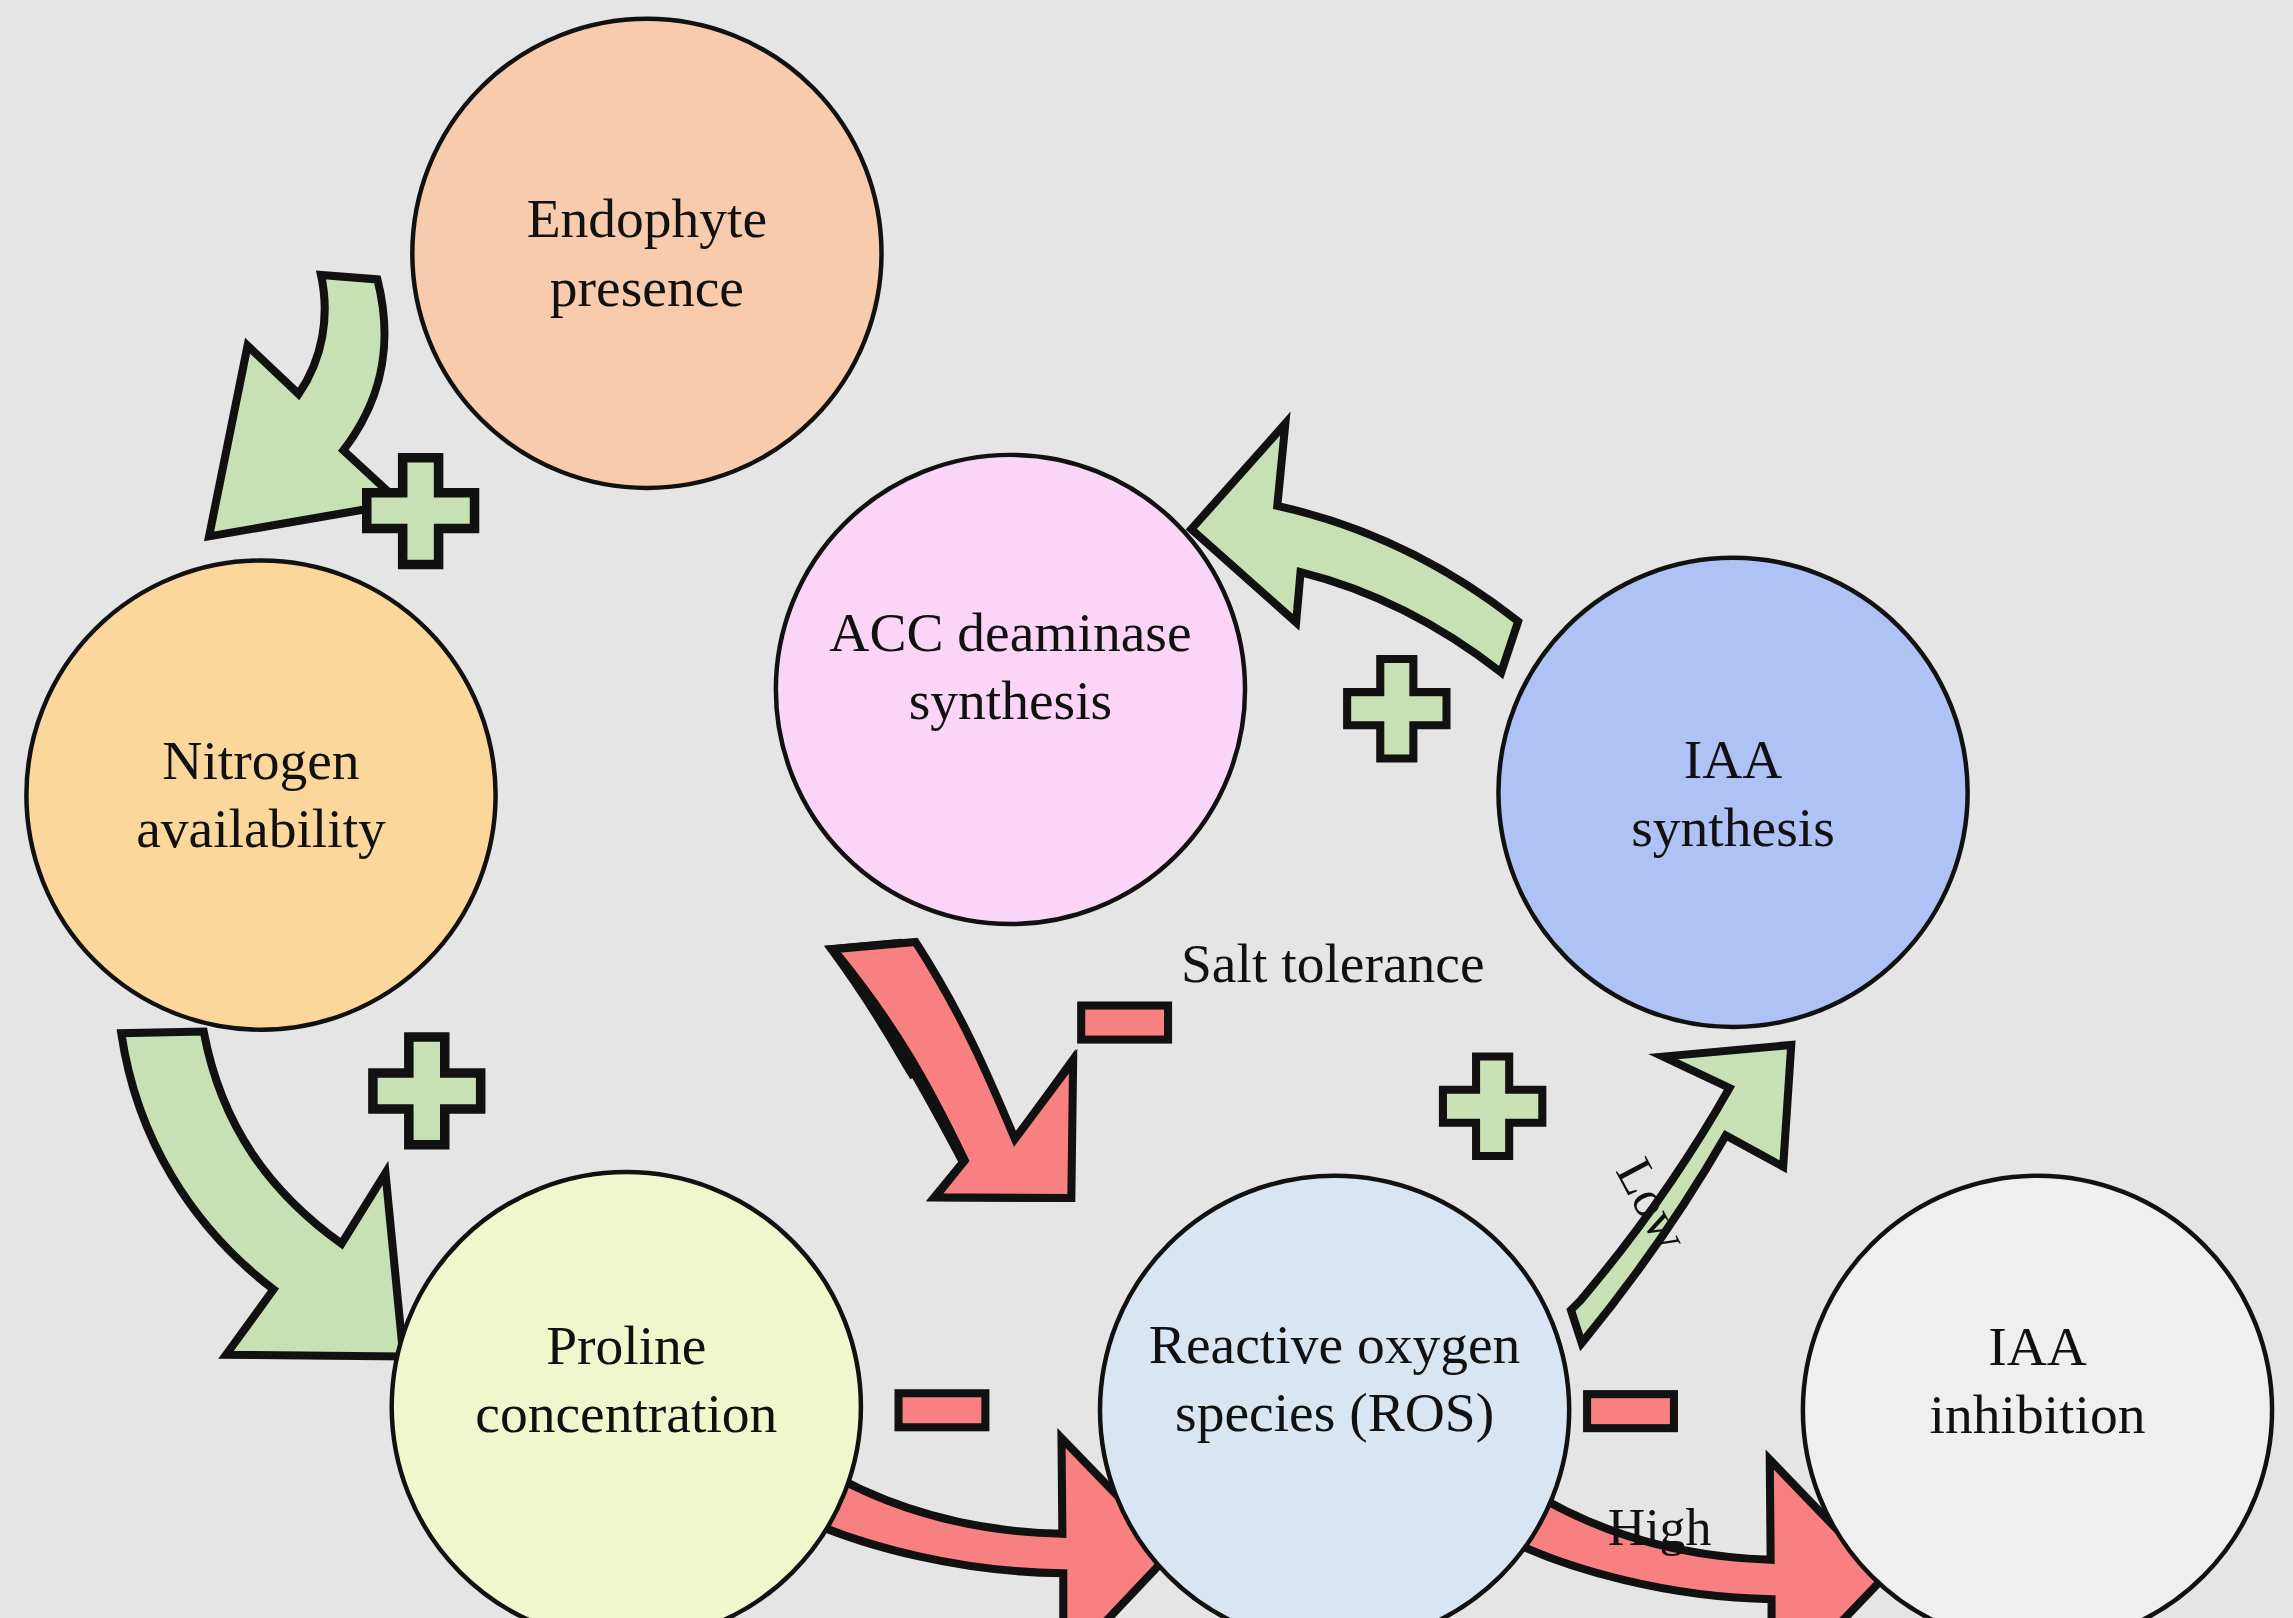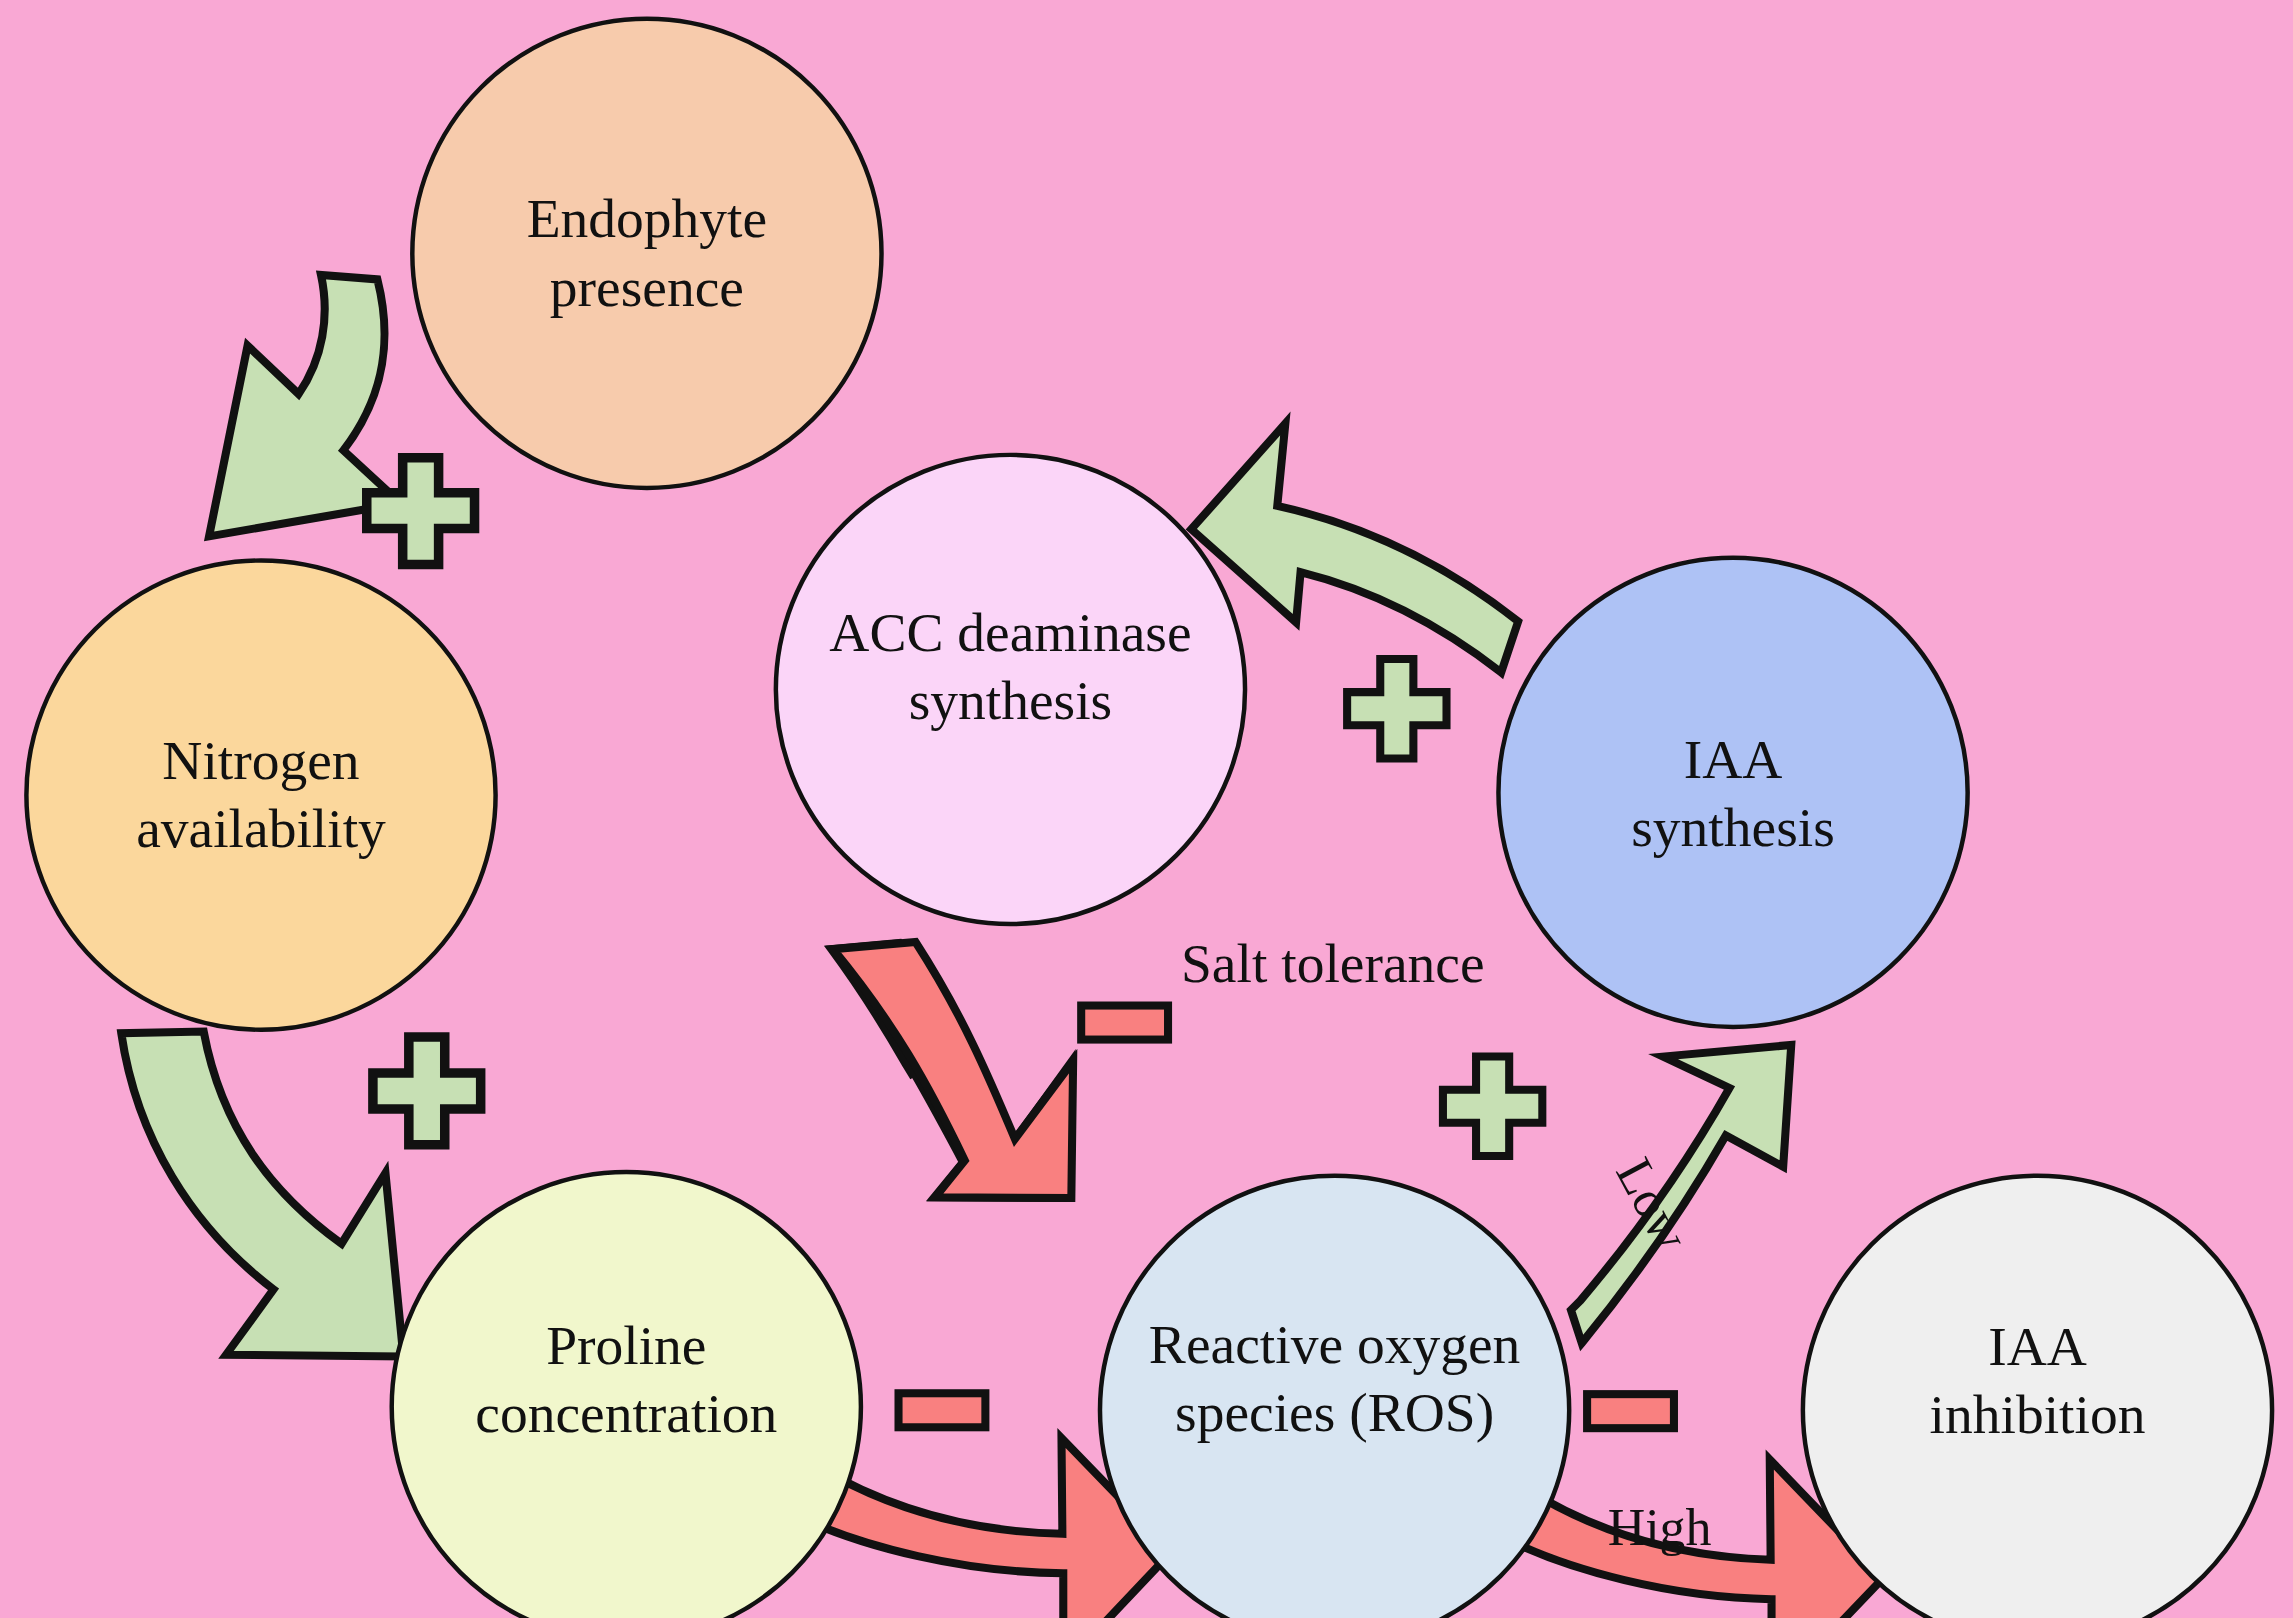--- a/index.html
+++ b/index.html
@@ -1,17 +1,17 @@
 <!DOCTYPE html>
 <html style="font-size:14.3px"><head>
 <meta charset="utf-8">
 <style>
   html,body{margin:0;padding:0;background:#ffffff;}
   body{width:2294px;height:1618px;overflow:hidden;font-family:"Liberation Serif","DejaVu Serif",serif;}
-  #diagram-root{position:relative;width:2294px;height:1618px;background:#f9a8d4;}
+  #diagram-root{position:relative;width:2294px;height:1618px;background:#e5e5e5;}
   svg#scene{position:absolute;top:0;left:0;width:2294px;height:1618px;display:block;}
   .node-circle{stroke:#111111;stroke-width:5;}
   .arrow-green{fill:#C7E0B4;stroke:#111111;stroke-width:9;stroke-linejoin:miter;}
   .arrow-red{fill:#F98080;stroke:#111111;stroke-width:9;stroke-linejoin:miter;}
   .sign-plus{fill:#C7E0B4;stroke:#111111;stroke-width:9;stroke-linejoin:miter;}
   .sign-minus{fill:#F98080;stroke:#111111;stroke-width:9;stroke-linejoin:miter;}
   text{font-family:"Liberation Serif","DejaVu Serif",serif;fill:#111111;}
   .node-label{font-size:62px;text-anchor:middle;dominant-baseline:middle;}
   .free-label{font-size:62px;text-anchor:middle;dominant-baseline:middle;}
   .arrow-label{font-size:58px;text-anchor:middle;dominant-baseline:middle;}

